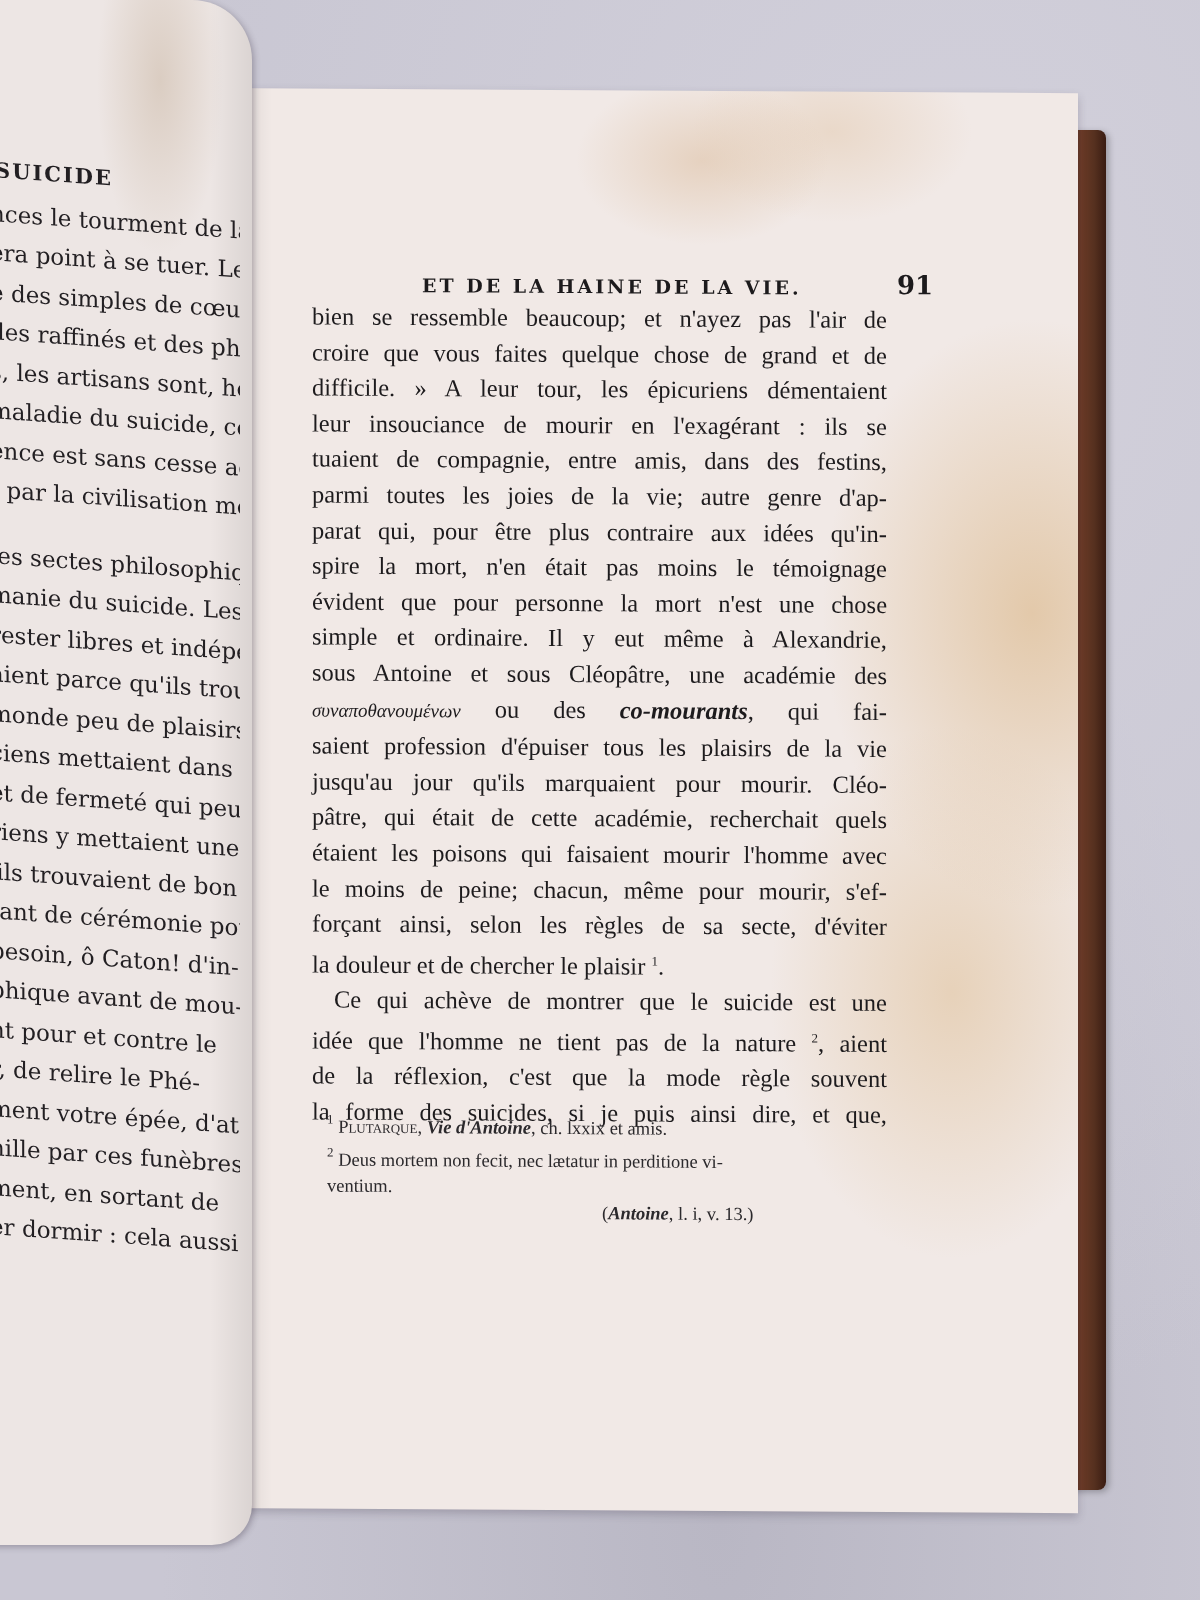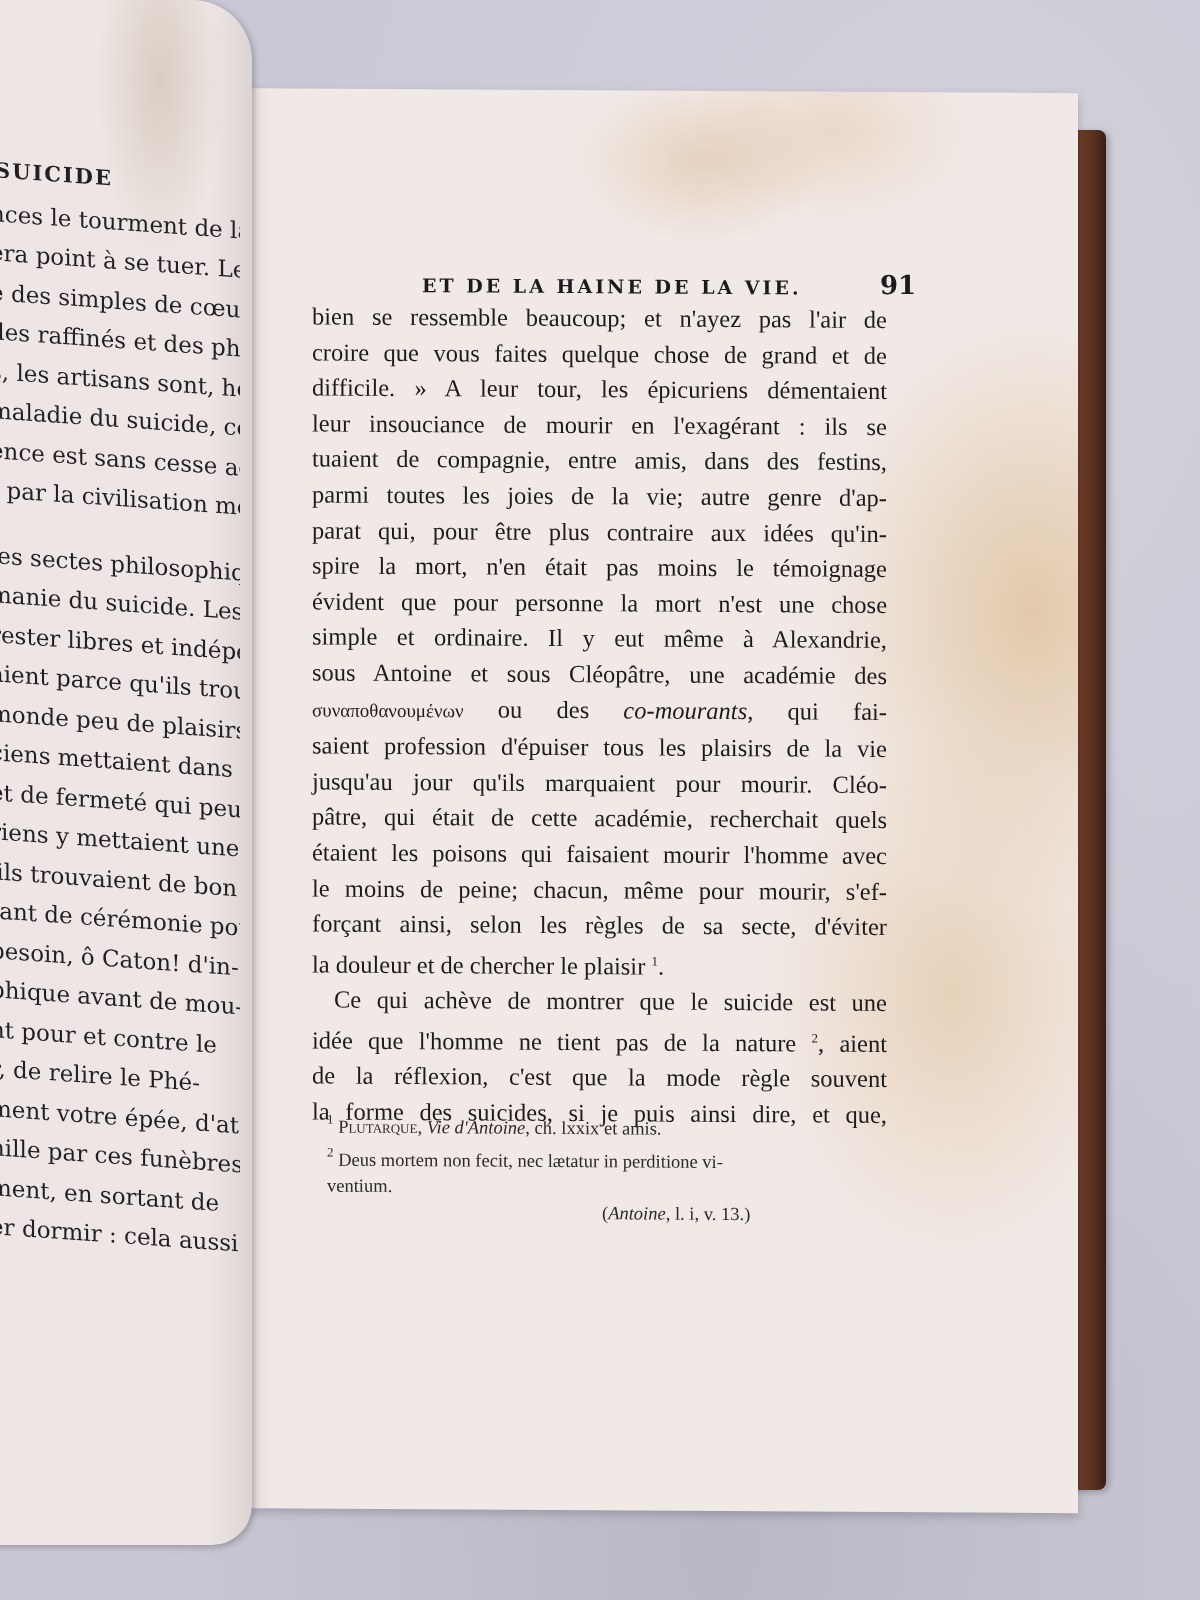--- a/index.html
+++ b/index.html
@@ -31,33 +31,33 @@
       box-shadow: 0 4px 8px rgba(60,50,70,0.25);
       transform: skewY(0.35deg);
       transform-origin: left top;
     }
     .running-head {
       position: absolute; left: 190px; top: 185px; width: 600px;
       font-family: "DejaVu Serif", serif; font-weight: bold;
       font-size: 19px; letter-spacing: 3px; color: #1c1a1c;
     }
     .page-number {
-      position: absolute; left: 648px; top: 178px;
+      position: absolute; left: 665px; top: 178px;
       font-weight: bold; font-size: 26px; color: #1c1a1c;
     }
     .body-text {
       position: absolute; left: 80px; top: 210px; width: 575px;
       font-family: "Liberation Serif", serif; font-size: 24.5px; line-height: 35.6px;
       color: #1d1b1d;
     }
     .line { white-space: nowrap; display: block; text-align: justify; text-align-last: justify; }
     .line.last { text-align-last: left; }
     .line.indent { padding-left: 22px; }
-    .greek { font-size: 19px; }
-    .it { font-style: italic; }
+    .greek { font-style: italic; font-size: 19px; }
+    .it { font-style: italic; font-weight: bold; }
     sup { font-size: 13px; vertical-align: 9px; }
     .footnotes {
       position: absolute; left: 95px; top: 1018px; width: 560px;
       font-family: "Liberation Serif", serif; font-size: 18.5px; line-height: 26px; color: #2b292c;
     }
     .fn-src { padding-left: 275px; }
     .sc { font-variant: small-caps; }
     
     .left-page {
       position: absolute; left: -10px; top: 0px; width: 262px; height: 1545px;

